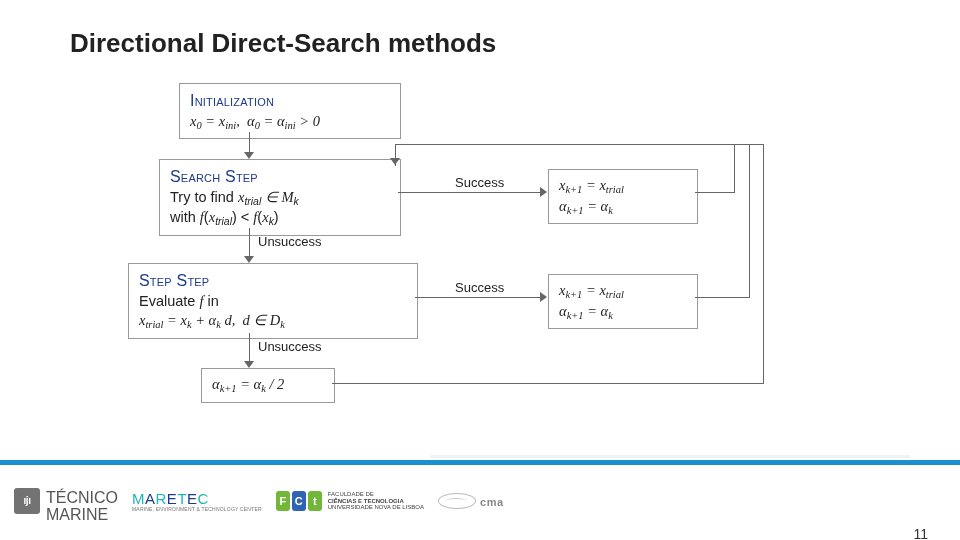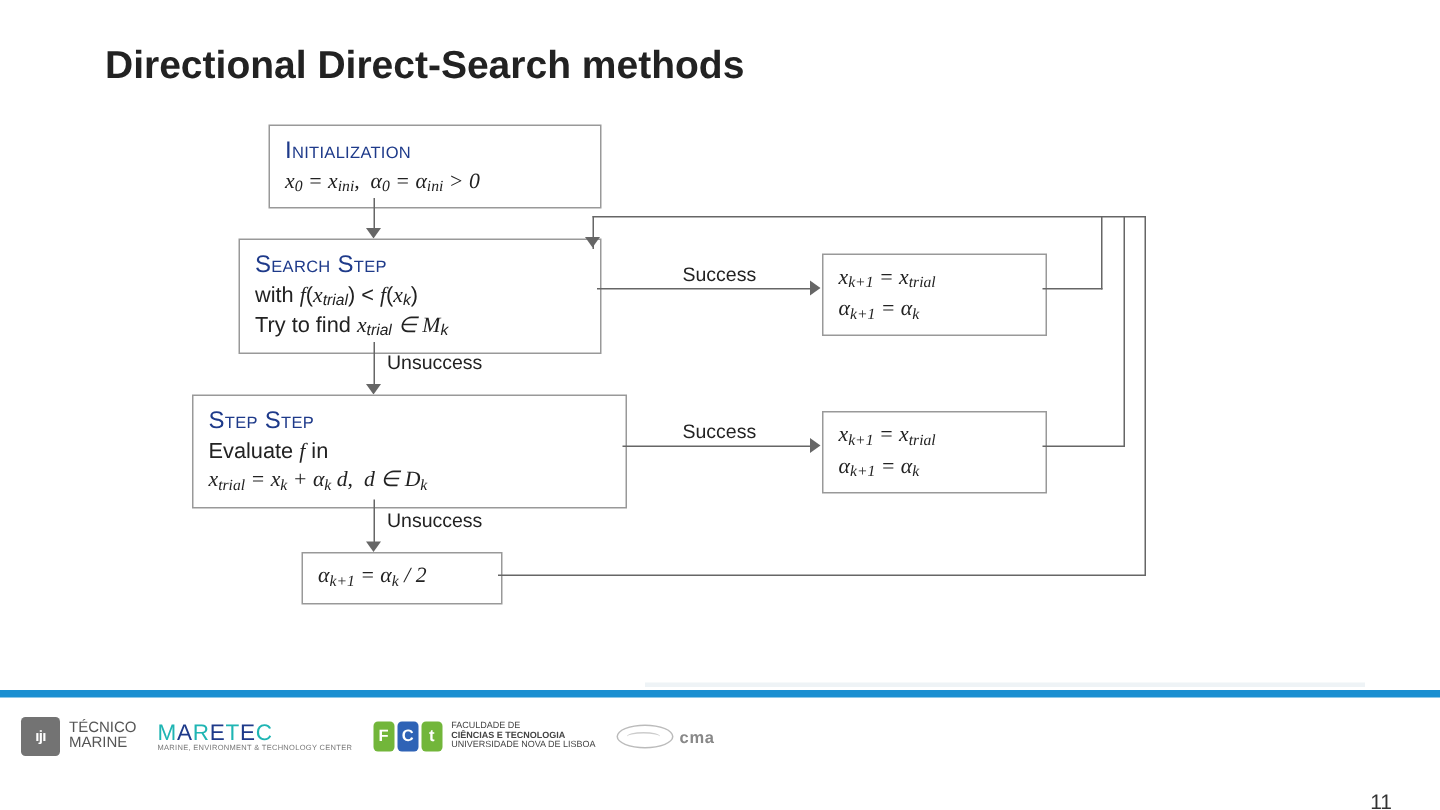--- a/index.html
+++ b/index.html
@@ -54,21 +54,21 @@
     background: #1a8fd1;
   }
   .faint-bar {
     position: absolute; left: 430px; right: 50px; top: 455px; height: 3px;
     background: #eef3f6;
   }
   
   .logos { position: absolute; left: 14px; top: 478px; display: flex; align-items: center; gap: 14px; }
   .logo-tecnico { display: flex; align-items: center; gap: 6px; }
   .logo-tecnico .sq { width: 26px; height: 26px; background: #737373; border-radius: 3px; display: flex; align-items: center; justify-content: center; color: #fff; font-size: 10px; font-weight: 700; letter-spacing: -.5px;}
-  .logo-tecnico .txt { font-size: 10px; color: #555; line-height: 1.05; }
+  .logo-tecnico .txt { font-size: 16px; color: #555; line-height: 1.05; margin-top: 12px; }
   .logo-maretec { font-weight: 400; letter-spacing: .5px; font-size: 15px; }
   .logo-maretec span { display:inline-block; }
   .mc-teal { color: #1fb5b3; }
   .mc-navy { color: #1e3a8a; }
   .logo-maretec-sub { display:block; font-size: 5px; font-weight: 400; color: #777; letter-spacing: .2px; margin-top: -1px;}
   .logo-fct { display: flex; align-items: center; gap: 6px; }
   .logo-fct .blk { display: flex; gap: 2px; }
   .logo-fct .c { width: 14px; height: 20px; border-radius: 3px; display:flex; align-items:center; justify-content:center; font-size: 11px; font-weight: 800; color:#fff;}
   .fct-green { background: #72b63a; }
   .fct-blue  { background: #2f63b6; }
@@ -95,22 +95,22 @@
       <div class="math">
         <span class="math">x</span><sub>0</sub> = <span class="math">x</span><sub>ini</sub>,&nbsp; <span class="math">α</span><sub>0</sub> = <span class="math">α</span><sub>ini</sub> &gt; 0
       </div>
     </div>
 
     <div class="arrow-line" style="left:249px; top:132px; width:1px; height:22px;"></div>
     <div class="arrow-head" style="left:244px; top:152px; border-width:7px 5px 0 5px; border-color:#666 transparent transparent transparent;"></div>
 
     <div class="box" style="left:159px; top:159px; width:220px;">
       <div class="caps big">Search Step</div>
+      <div><span>Try to find </span><span class="math">x</span><sub>trial</sub> <span class="math">∈ M</span><sub>k</sub></div>
       <div><span>with </span><span class="math">f</span>(<span class="math">x</span><sub>trial</sub>) &lt; <span class="math">f</span>(<span class="math">x</span><sub>k</sub>)</div>
-      <div><span>Try to find </span><span class="math">x</span><sub>trial</sub> <span class="math">∈ M</span><sub>k</sub></div>
     </div>
 
     <div class="arrow-line" style="left:249px; top:228px; width:1px; height:30px;"></div>
     <div class="arrow-head" style="left:244px; top:256px; border-width:7px 5px 0 5px; border-color:#666 transparent transparent transparent;"></div>
     <div class="ann" style="left:258px; top:234px;">Unsuccess</div>
 
     <div class="box" style="left:128px; top:263px; width:268px;">
       <div class="caps big">Step Step</div>
       <div><span>Evaluate </span><span class="math">f</span><span> in</span></div>
       <div class="math"><span class="math">x</span><sub>trial</sub> = <span class="math">x</span><sub>k</sub> + <span class="math">α</span><sub>k</sub>&nbsp;<span class="math">d</span>,&nbsp; <span class="math">d</span> ∈ <span class="math">D</span><sub>k</sub></div>

